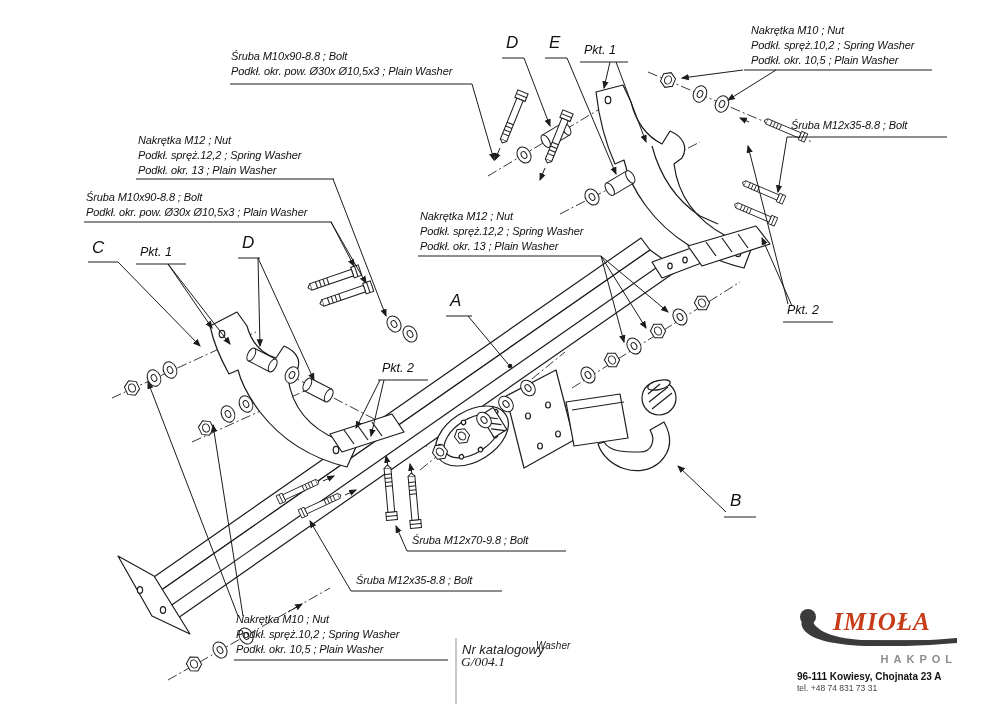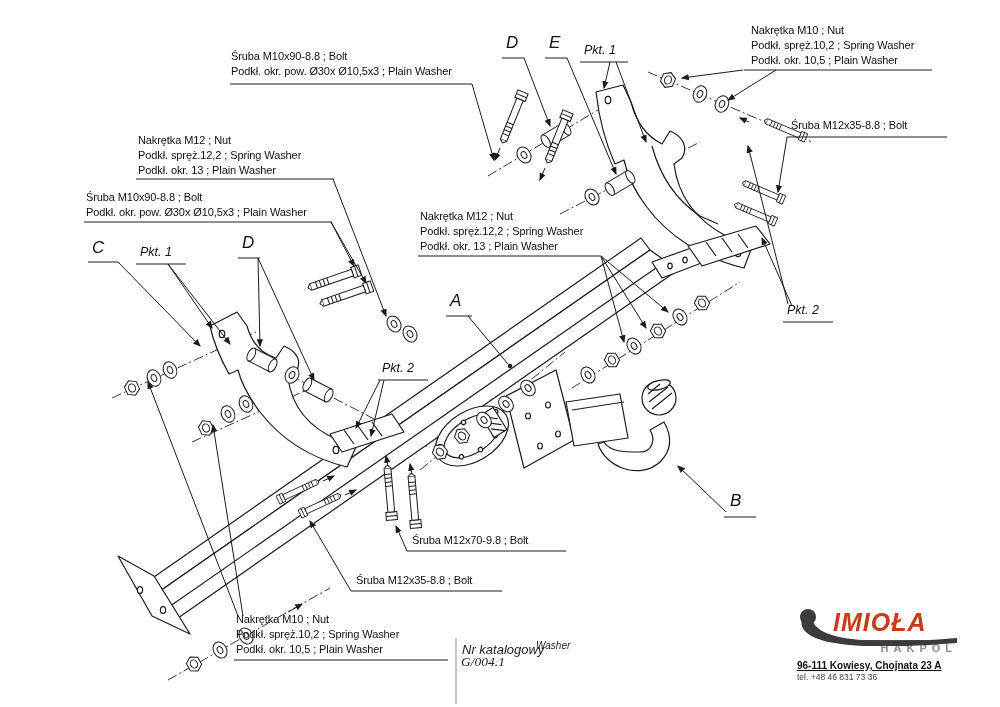--- a/index.html
+++ b/index.html
@@ -2,47 +2,47 @@
 <html><head>
 <meta charset="utf-8">
 <style>
   html,body{margin:0;padding:0;background:#e8e8e8;}
   #stage{
     position:relative;width:1000px;height:707px;background:#ffffff;
     font-family:"Liberation Sans",sans-serif;overflow:hidden;
   }
   svg{position:absolute;left:0;top:0;}
   .plbl{
-    position:absolute;font-size:11px;line-height:15px;
+    position:absolute;font-style:italic;font-size:11px;line-height:15px;
     color:#111;white-space:nowrap;letter-spacing:-0.1px;
   }
   .plbl span{display:block;}
   .reflet{
     position:absolute;font-style:italic;font-size:17px;color:#111;white-space:nowrap;
   }
   .pkt{
     position:absolute;font-style:italic;font-size:12.5px;color:#111;white-space:nowrap;text-align:right;
   }
   .tb{position:absolute;color:#222;font-style:italic;white-space:nowrap;}
   #tb-nrkat{left:462px;top:642px;font-size:13px;}
   #tb-marka{left:536px;top:640px;font-size:10px;}
   #tb-gnum{left:461px;top:654px;font-size:13.5px;font-family:Liberation Serif, serif;}
   #tb-model{left:536px;top:656px;font-size:12px;}
   
   #logo{position:absolute;left:797px;top:606px;width:200px;}
-  #logo-brandrow{position:relative;height:34px;}
+  #logo-brandrow{position:relative;height:34px;font-family:Liberation Serif, serif;}
   #logo-brand{
     position:absolute;left:36px;top:2px;font-size:25px;font-weight:bold;
     font-style:italic;letter-spacing:1px;
   }
   #logo-sub{
     margin-left:32px;border-top:2px solid #4a4a4a;text-align:right;
-    font-size:11px;font-weight:bold;letter-spacing:5px;padding-top:0;width:128px;
-  }
-  #logo-addr{font-size:10px;font-weight:bold;color:#111;margin-top:6px;text-decoration:underline;}
+    font-size:11px;font-weight:bold;letter-spacing:5px;padding-top:11px;width:128px;
+  }
+  #logo-addr{font-size:10px;font-weight:bold;color:#111;margin-top:6px;}
   #logo-tel{font-size:8.5px;color:#444;margin-top:1px;}
 </style>
 </head>
 <body>
 
 <div id="stage">
 
 <svg width="1000" height="707" viewBox="0 0 1000 707">
   <defs>
     <marker id="arr" viewBox="0 0 10 10" refX="8.5" refY="5" markerWidth="8" markerHeight="8" orient="auto">
@@ -341,16 +341,16 @@
   <div id="logo">
     <div id="logo-brandrow">
       <svg width="200" height="40" viewBox="0 0 200 40">
         <circle cx="11" cy="11" r="8" fill="#3b3b3b"></circle>
         <path d="M16,16 C24,32 62,40 160,32 L160,37 C60,45 18,38 7,24 C2,17 5,12 11,11 Z" fill="#3b3b3b"></path>
       </svg>
       <span id="logo-brand" style="color: rgb(198, 60, 24);">IMIOŁA</span>
     </div>
     <div id="logo-sub" style="color: rgb(141, 141, 141);">HAKPOL</div>
     <div id="logo-addr">96-111 Kowiesy, Chojnata 23 A</div>
-    <div id="logo-tel">tel. +48 46 831 73 36</div>
+    <div id="logo-tel">tel. +48 74 831 73 31</div>
   </div>
 
 </div>
 
 </body></html>

